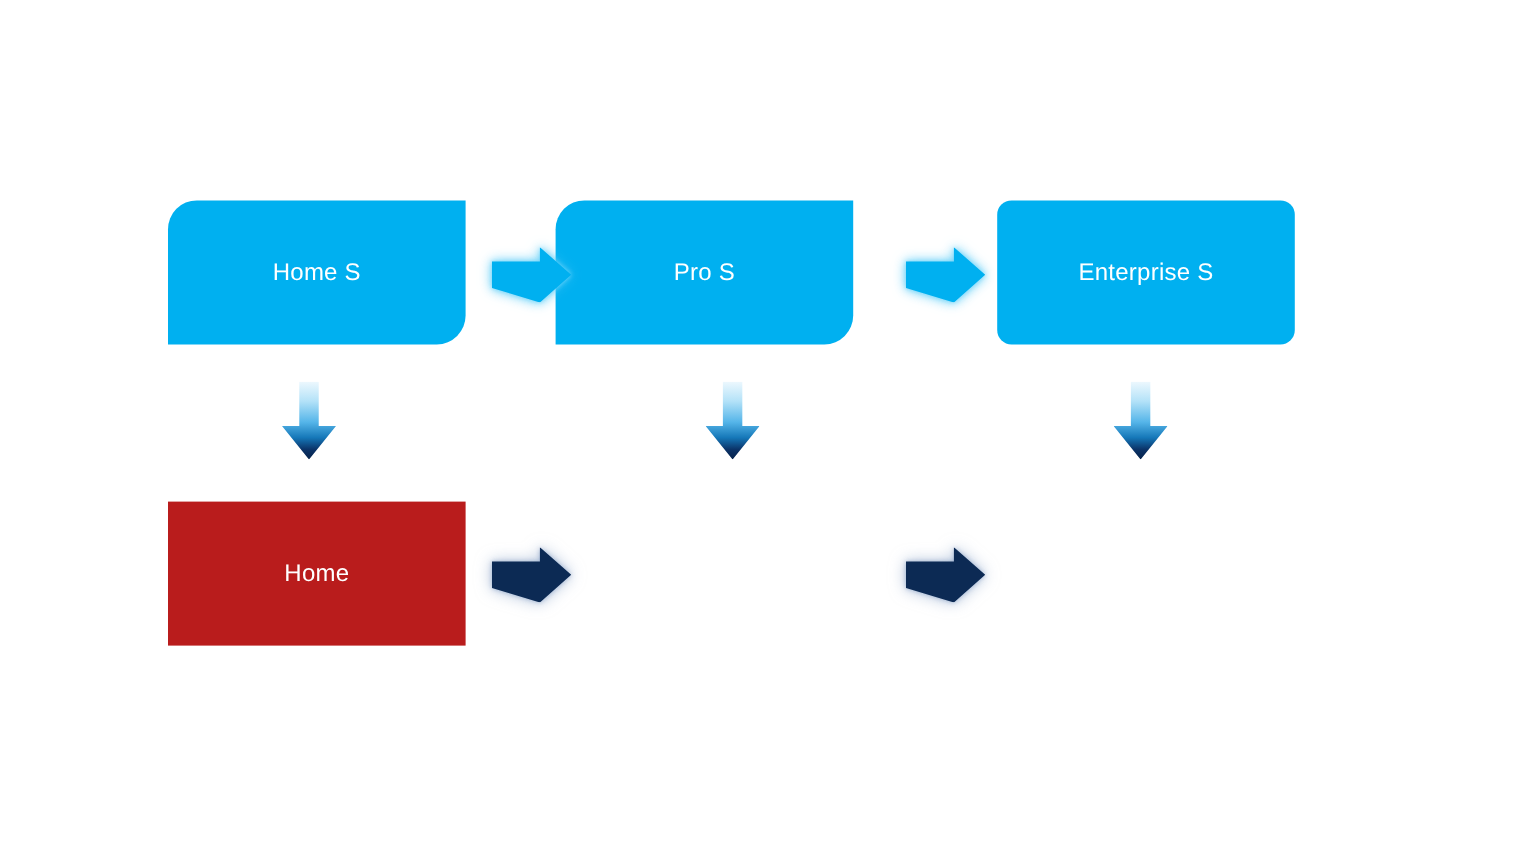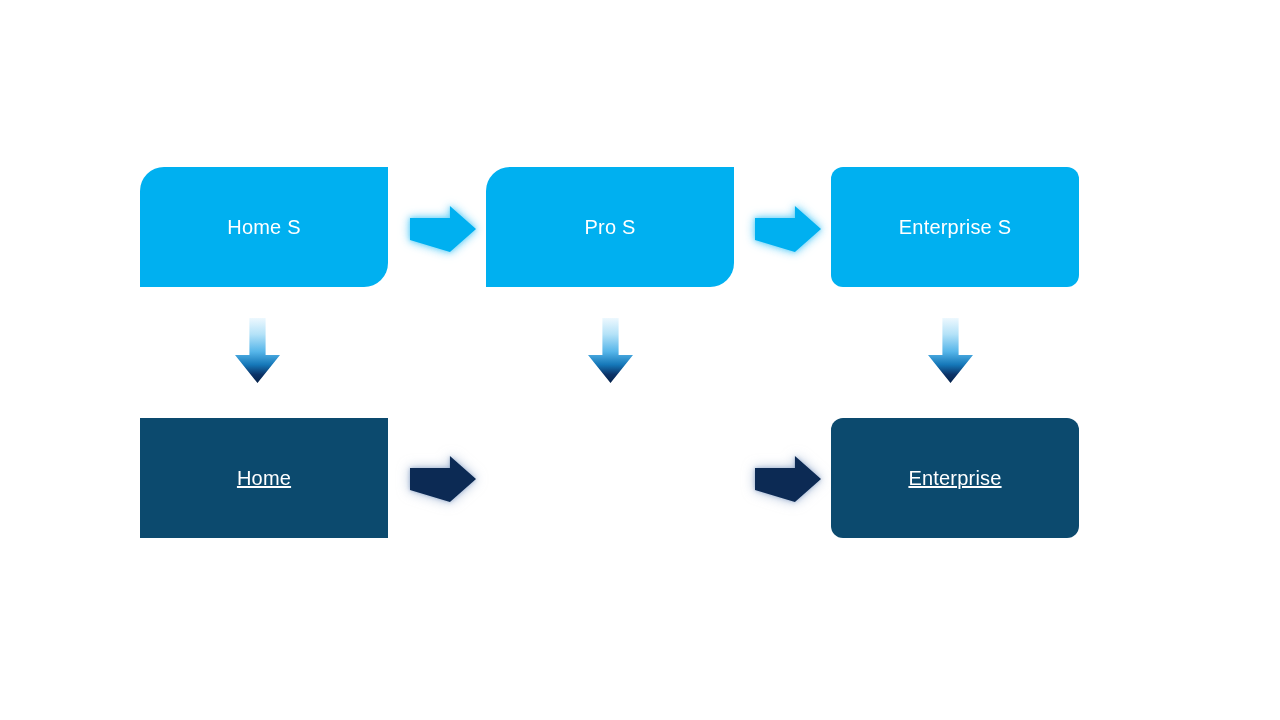--- a/index.html
+++ b/index.html
@@ -26,26 +26,25 @@
     color: #ffffff;
     font-size: 20px;
     letter-spacing: 0.2px;
   }
   .node-top {
     background: #00B0F0;
     border-radius: 24px 0 24px 0; 
     top: 167px;
   }
   .node-bottom {
-    background: #0c4a6e;
+    background: #b91c1c;
     top: 418px;
-    text-decoration: underline;
   }
   .col-1 { left: 140px; }
-  .col-2 { left: 486px; }
+  .col-2 { left: 463px; }
   .col-3 { left: 831px; border-radius: 12px; }
 
   
   .harrow-wrap {
     position: absolute;
     width: 66px;
     height: 46px;
   }
   .harrow-wrap.glow-light { filter: drop-shadow(0 0 2px rgba(120,215,250,0.95)) drop-shadow(0 0 5px rgba(60,195,245,0.75)); }
   .harrow-wrap.glow-dark  { filter: drop-shadow(0 0 2px rgba(140,165,200,0.8)) drop-shadow(0 0 6px rgba(130,155,195,0.55)); }
@@ -102,23 +101,20 @@
     <div class="harrow light"></div>
   </div>
 
   <div class="varrow vgap-1"></div>
   <div class="varrow vgap-2"></div>
   <div class="varrow vgap-3"></div>
 
   <div class="node node-bottom col-1">
     <span>Home</span>
   </div>
-  <div class="node node-bottom col-3">
-    <span>Enterprise</span>
-  </div>
 
   <div class="harrow-wrap glow-dark harrow-bottom hgap-1">
     <div class="harrow dark"></div>
   </div>
   <div class="harrow-wrap glow-dark harrow-bottom hgap-2">
     <div class="harrow dark"></div>
   </div>
 
 </div>
 

